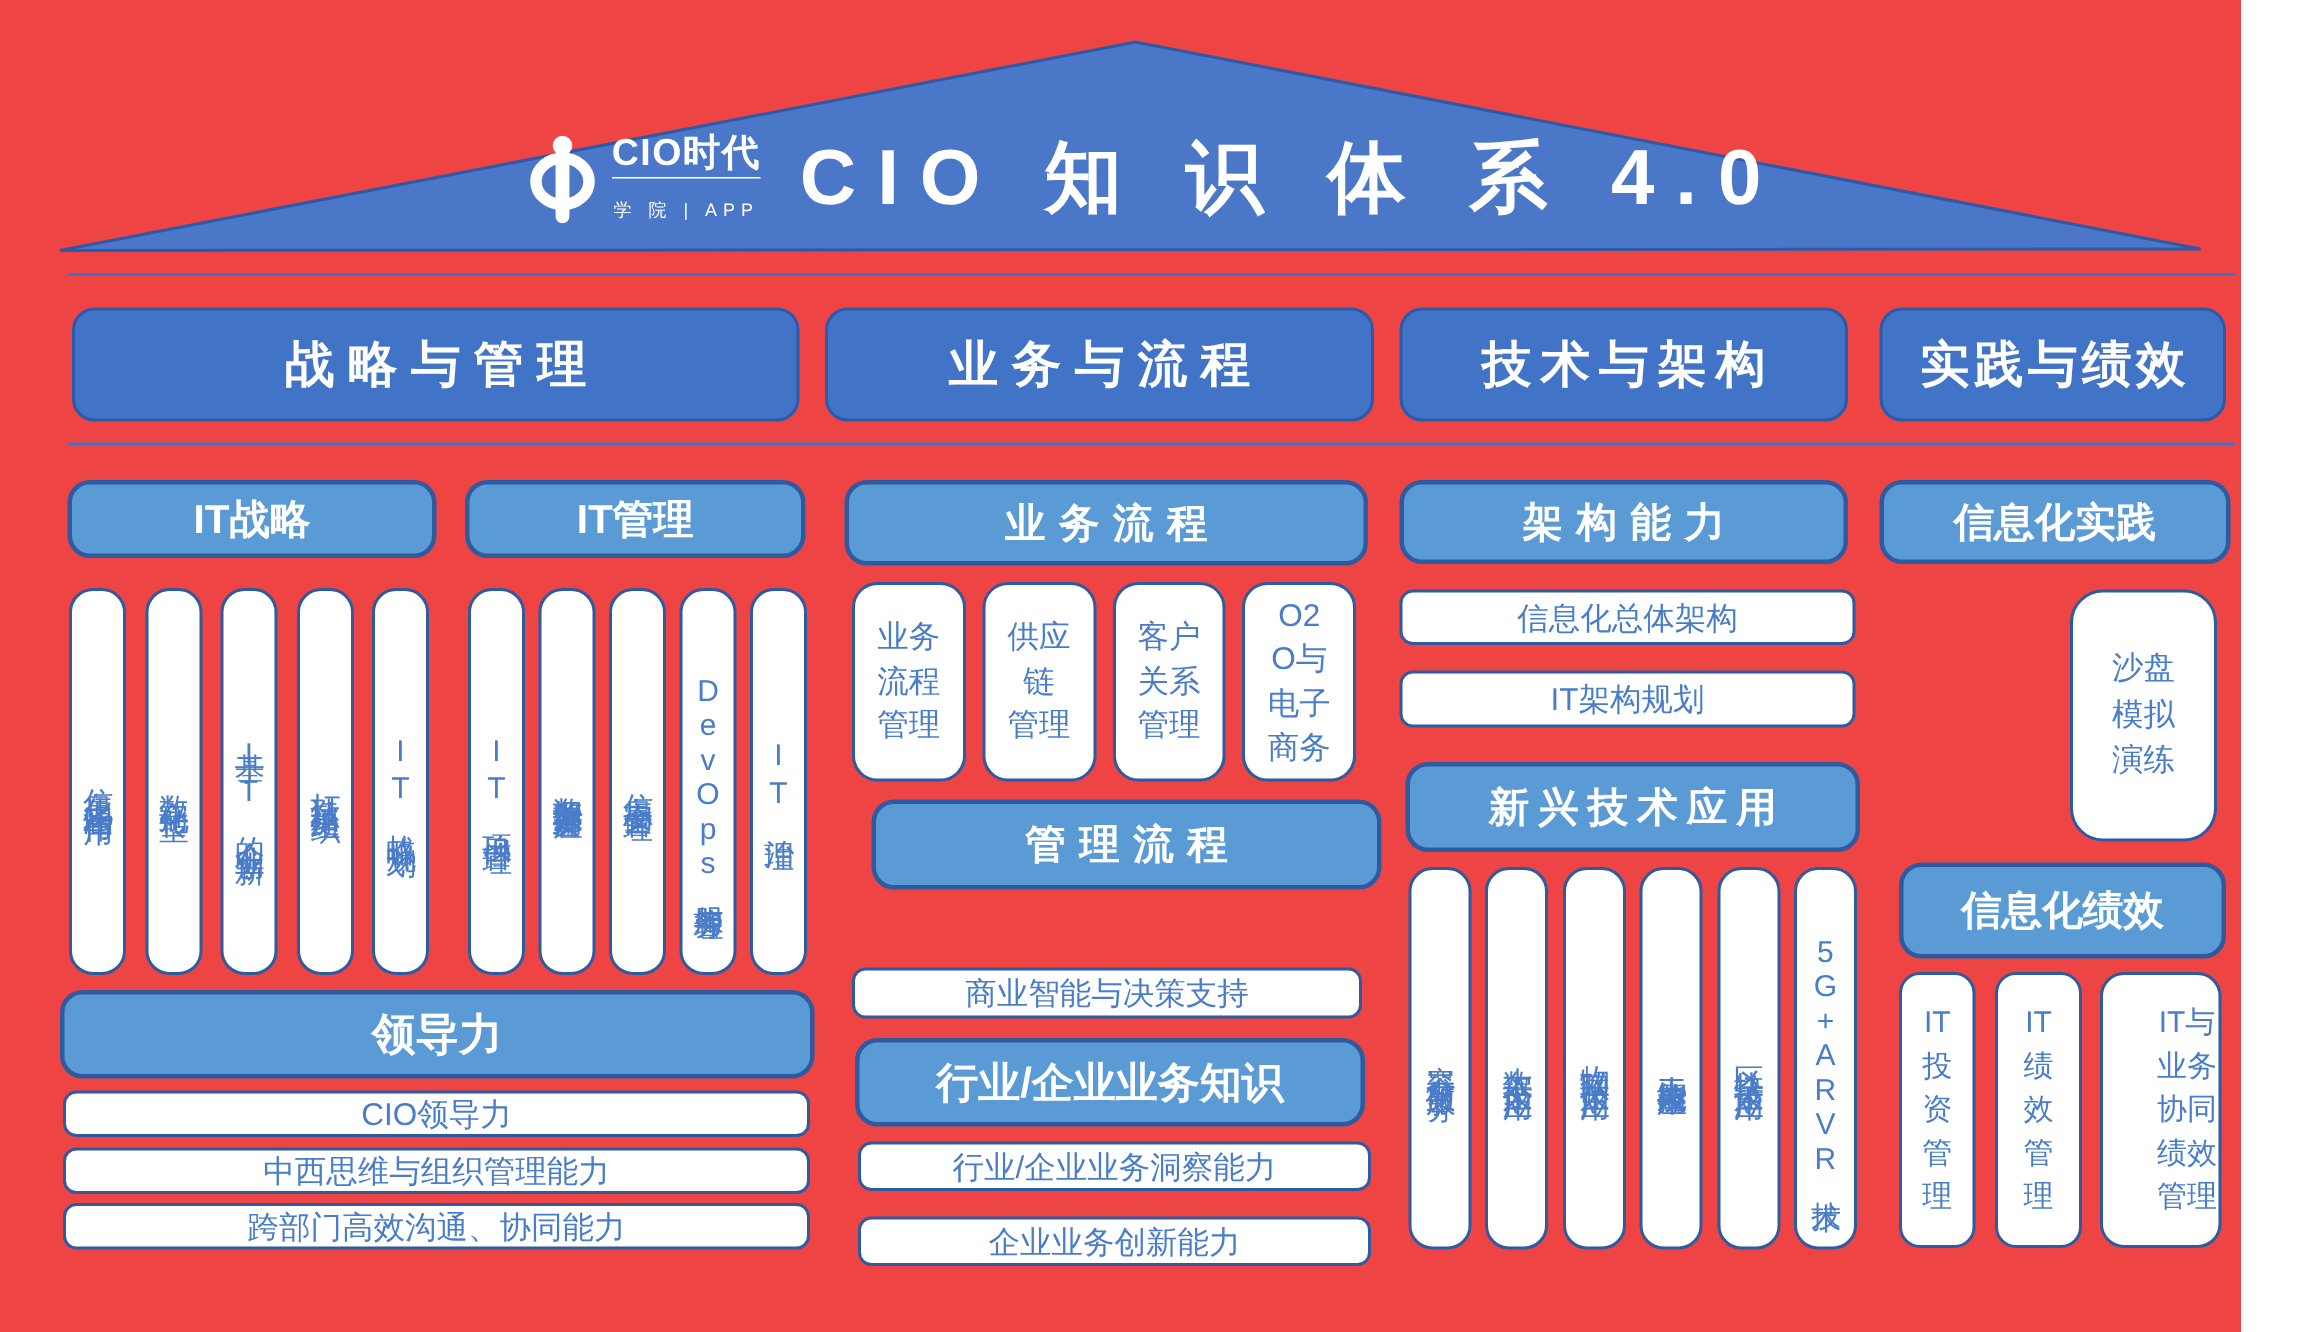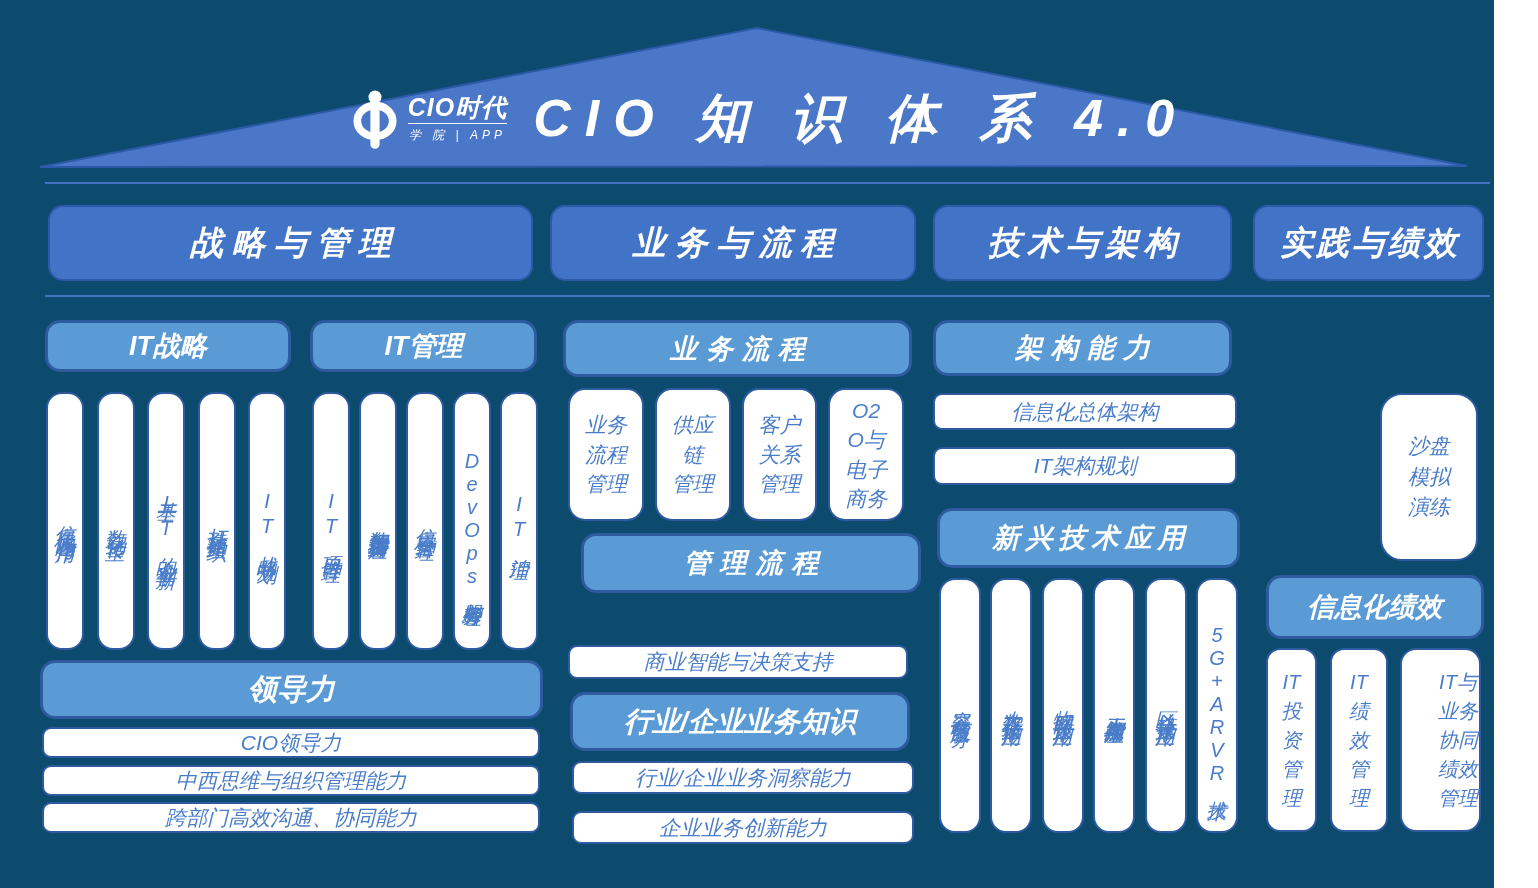--- a/index.html
+++ b/index.html
@@ -1,24 +1,24 @@
 <!DOCTYPE html>
 <html><head>
 <meta charset="utf-8">
 <style>
   html,body{margin:0;padding:0;background:#ffffff;}
   body{font-family:"Liberation Sans","DejaVu Sans",sans-serif;}
-  .stage{position:relative;width:1494px;height:888px;background:#0c4a6e;overflow:hidden;font-style:italic;}
+  .stage{position:relative;width:1494px;height:888px;background:#ef4444;overflow:hidden;}
 
   
   .roof-svg{position:absolute;left:0;top:0;}
   .roof-content{position:absolute;left:0;top:84px;width:1538px;display:flex;justify-content:center;align-items:center;gap:26px;}
   .logo{display:flex;align-items:center;gap:8px;color:#fff;}
   .logo-text-name{font-size:25px;font-weight:bold;letter-spacing:1px;line-height:1.1;}
-  .logo-text-sub{font-size:12px;letter-spacing:4px;border-top:1.5px solid #ffffff;padding-top:3px;margin-top:2px;text-align:center;}
+  .logo-text-sub{font-size:12px;letter-spacing:4px;border-top:1.5px solid #ffffff;padding-top:13px;margin-top:2px;text-align:center;}
   .roof-title{color:#ffffff;font-size:52px;font-weight:bold;letter-spacing:14px;white-space:nowrap;}
 
   .hline{position:absolute;left:45px;width:1445px;height:2px;background:#4472c4;}
 
   .pillar{position:absolute;background:#4173c6;border:2.5px solid #2c5aa8;border-radius:15px;
     color:#fff;font-weight:bold;font-size:33px;letter-spacing:9px;text-indent:9px;
     display:flex;align-items:center;justify-content:center;box-sizing:border-box;white-space:nowrap;}
 
   .subhead{position:absolute;background:#5b9bd5;border:3px solid #2e5b9f;border-radius:15px;
     color:#fff;font-weight:bold;font-size:27px;display:flex;align-items:center;justify-content:center;
@@ -161,20 +161,21 @@
         <span class="vt" style="letter-spacing:1px;">人工智能技术应用</span>
       </div>
     <div class="vbox" style="width:42px;">
         <span class="vt">区块链技术应用</span>
       </div>
     <div class="vbox" style="width:42px;">
         <span class="vt" style="letter-spacing:1px;">5G+ARVR技术</span>
       </div>
   </div>
 
+  <div class="subhead" style="left:1253px;top:320px;width:234px;height:56px;">信息化实践</div>
   <div class="cell-abs" style="left:1380px;top:393px;width:98px;height:168px;">沙盘
 模拟
 演练</div>
 
   <div class="subhead" style="left:1266px;top:575px;width:218px;height:64px;">信息化绩效</div>
   <div class="cell-abs" style="left:1266px;top:648px;width:51px;height:184px;border-radius:14px;font-size:20px;">IT
 投
 资
 管
 理</div>

